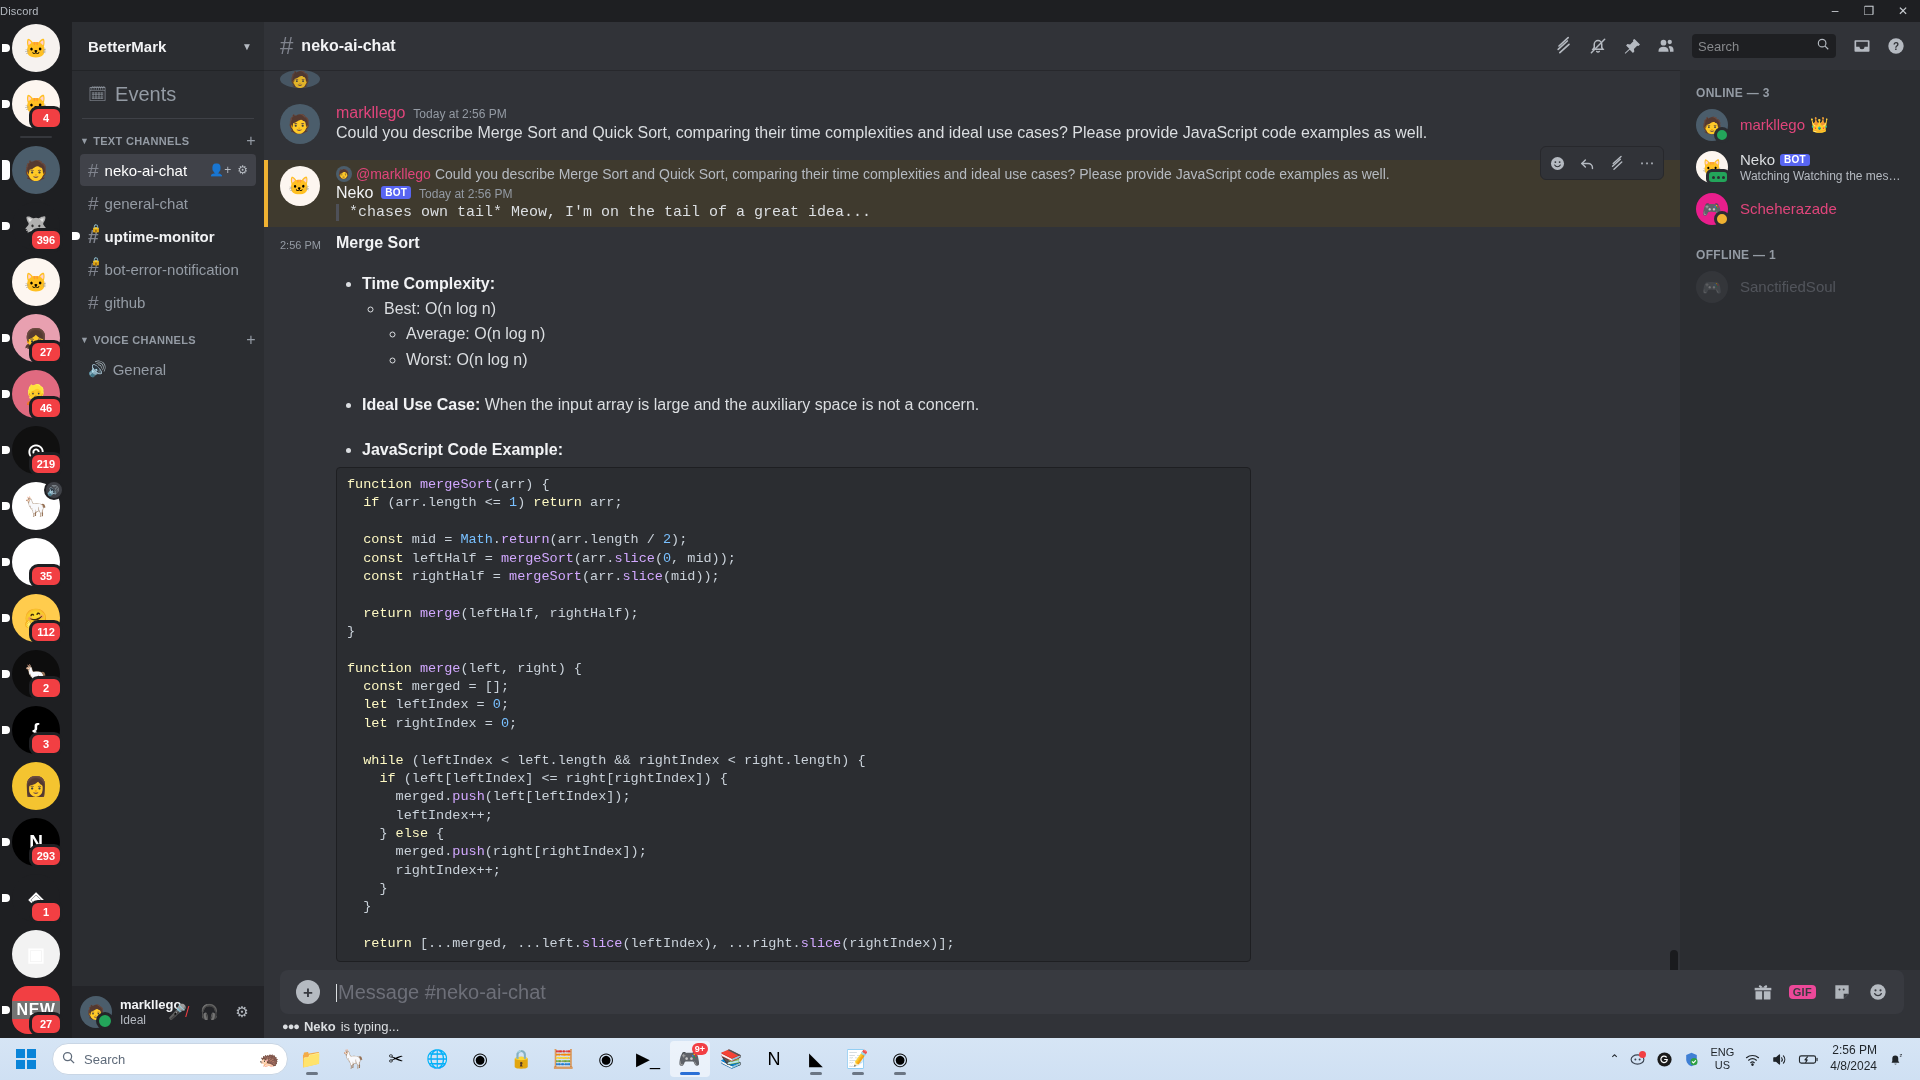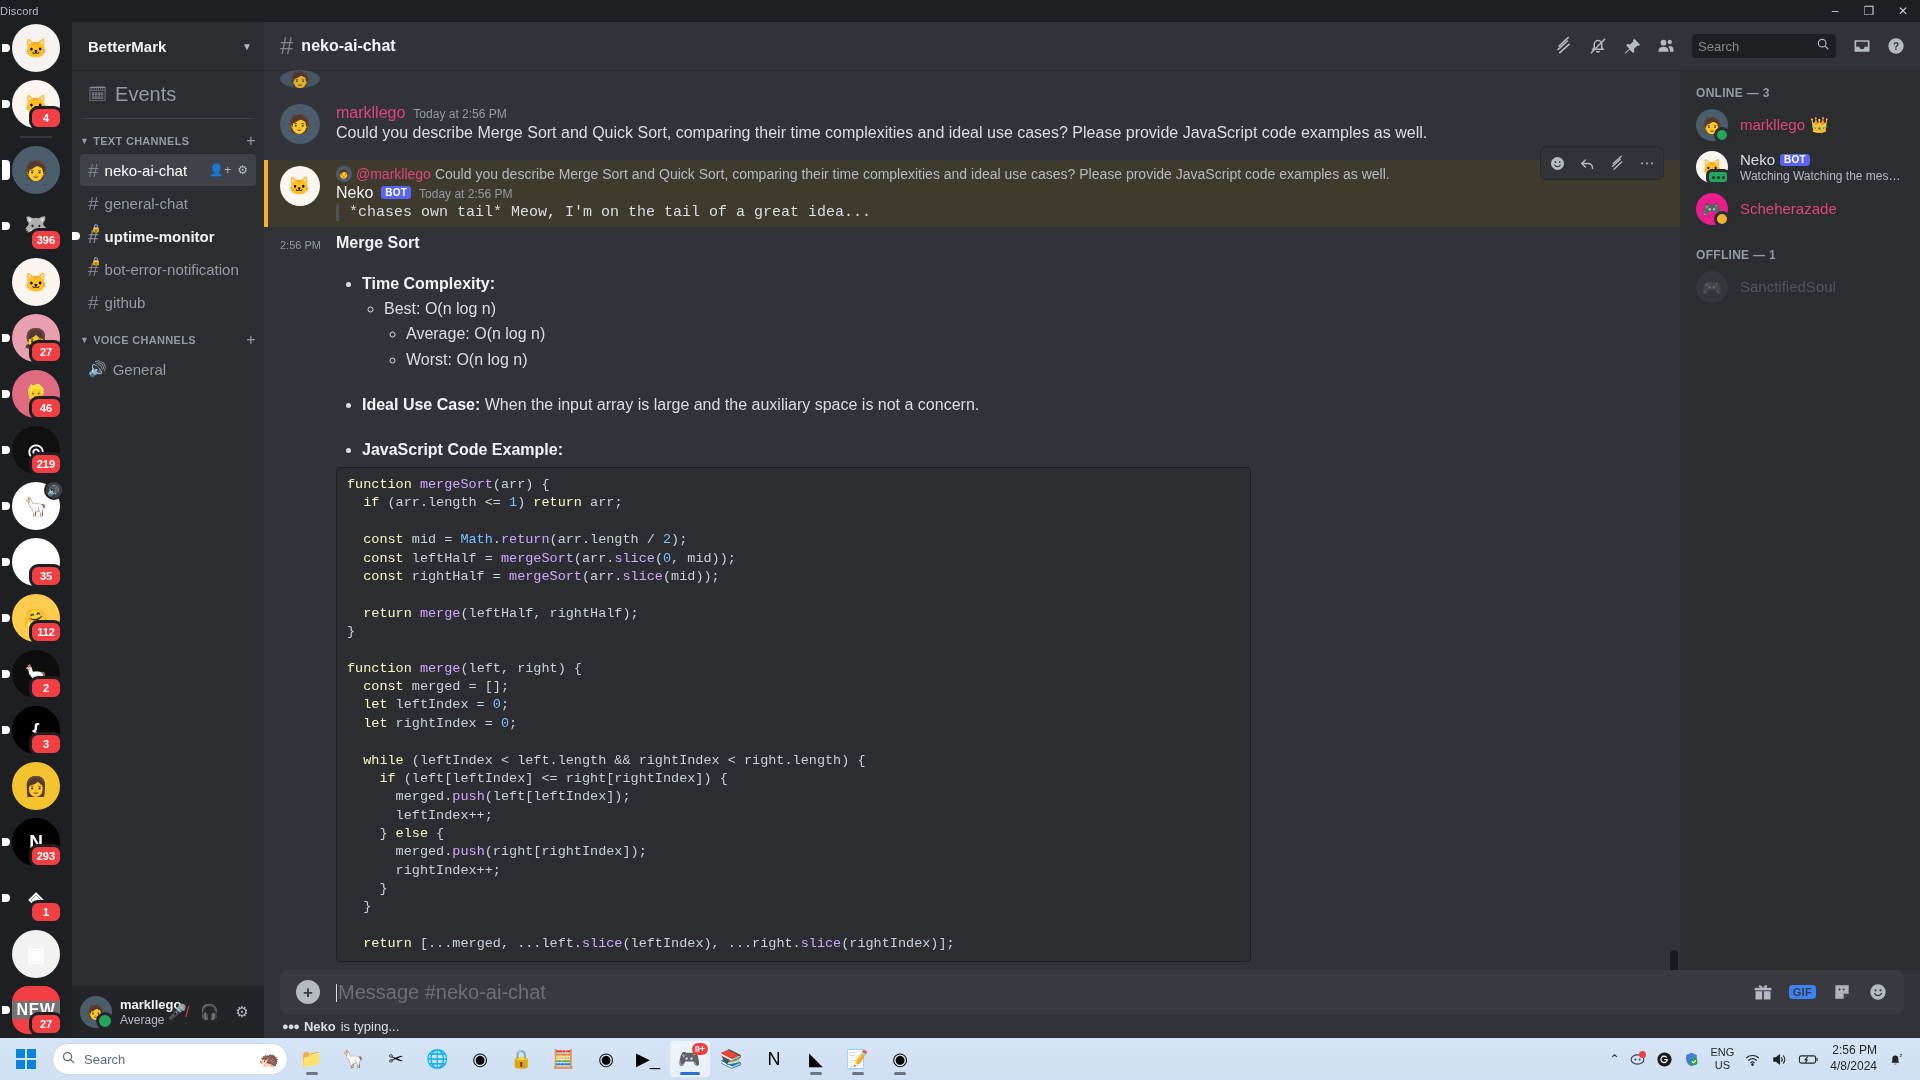--- a/index.html
+++ b/index.html
@@ -228,21 +228,21 @@
     padding: 0 16px 0 16px; gap:16px;
   }
   .plusbtn { width:24px;height:24px;border-radius:50%; background:#b5bac1; color:#383a40;
              display:flex;align-items:center;justify-content:center;font-size:17px;font-weight:bold;
              flex:0 0 auto; line-height:1;}
   .cinput { flex:1; font-size:20px; color:#6d6f78; position:relative; }
   .caret { display:inline-block; width:1px; height:18px; background:#dbdee1;
            vertical-align:-3px; margin-right:1px; }
   .cicons { display:flex; gap:16px; color:#b5bac1; align-items:center; }
   .cic { font-size:18px; display:flex; align-items:center; }
-  .gifbtn { font-size:11px; font-weight:bold; background:#3b82f6; color:#383a40;
+  .gifbtn { font-size:11px; font-weight:bold; background:#ec4899; color:#383a40;
             border-radius:4px; padding: 1px 4px; letter-spacing:.3px;}
   .typing { height:24px; font-size:13px; color:#dbdee1; display:flex; align-items:center; gap:5px;
             padding-left: 2px;}
   .dots { letter-spacing:-1px; font-size:11px; }
 
   
   .members {
     width: 240px; background:#2b2d31; flex:0 0 auto; padding: 16px 0 0 0; overflow:hidden;
   }
   .mcat { font-size:12px; font-weight:600; color:#949ba4; padding: 0 8px 0 16px;
@@ -496,21 +496,21 @@
             </div>
           </div>
       </div>
       <div class="userbar">
         <div class="uavatar">
           <div class="img" style="background:#4b5d6b;">🧑</div>
           <span class="status-dot" style="background:#23a55a;"></span>
         </div>
         <div class="uinfo">
           <div class="uname">markllego</div>
-          <div class="ustatus">Average</div>
+          <div class="ustatus">Ideal</div>
         </div>
         <div class="uicons">
           <div class="uic muted">🎤̸</div>
           <div class="uic">🎧</div>
           <div class="uic">⚙</div>
         </div>
       </div>
     </div>
 
     <div class="main">

